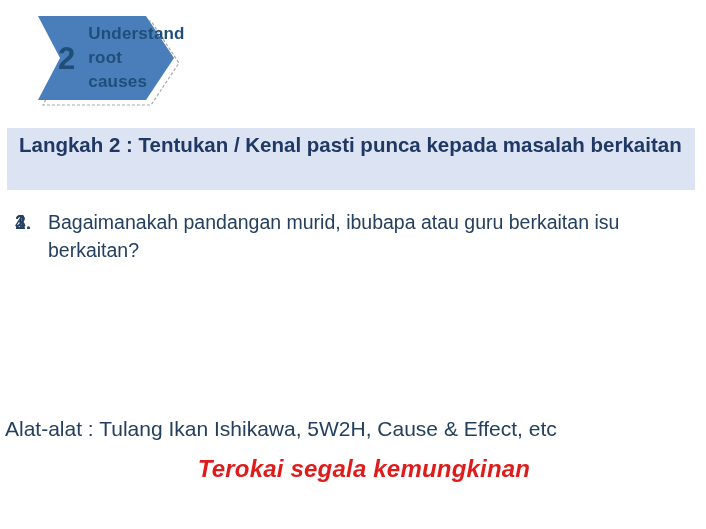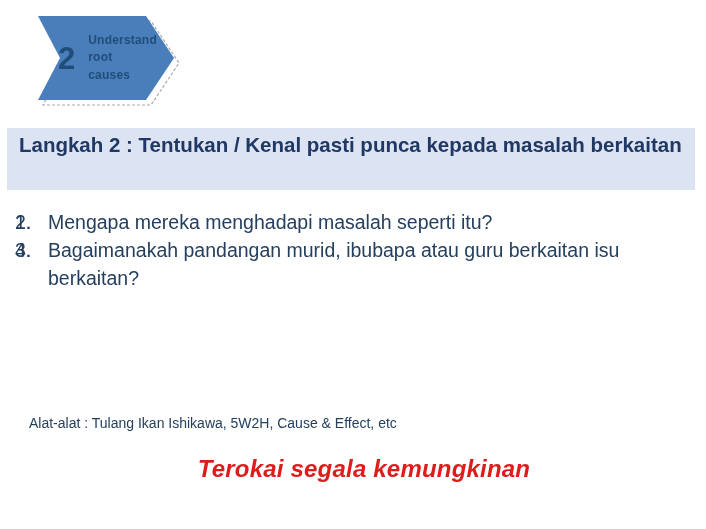--- a/index.html
+++ b/index.html
@@ -46,21 +46,21 @@
   #step-number {
     font-size: 31px;
     font-weight: bold;
     color: #1f4e79;
     line-height: 1;
     letter-spacing: 0;
     margin-right: 13px;
     font-family: "Liberation Sans", sans-serif;
   }
   #step-caption {
-    font-size: 12px;
+    font-size: 17px;
     font-weight: bold;
     color: #1f4e79;
     line-height: 1.42;
     font-family: "Liberation Sans", sans-serif;
     letter-spacing: 0.2px;
     white-space: pre-line;
   }
 
   
   #title-band {
@@ -106,24 +106,24 @@
     top: 0;
     width: 28px;
     text-align: left;
     font-size: 19.5px;
     color: #25405f;
   }
 
   
   #tools-line {
     position: absolute;
-    left: 29px;
+    left: 5px;
     top: 414px;
     width: 670px;
-    font-size: 14px;
+    font-size: 21px;
     color: #25405f;
     font-family: "Liberation Sans", sans-serif;
     line-height: 1.4;
   }
 
   
   #emphasis-line {
     position: absolute;
     left: 0;
     top: 455px;
@@ -156,20 +156,20 @@
 causes</span>
   </div>
 </div>
 
 <div id="title-band">
   <div class="title-text">Langkah 2 : Tentukan / Kenal pasti punca kepada masalah berkaitan</div>
 </div>
 
 <ol id="question-list">
     <li><span class="li-num">1.</span></li>
-    <li><span class="li-num">2.</span><span>Mengapa mereka menghadapi masalah seperti itu?</span></li>
+    <li><span class="li-num">2.</span></li>
     <li><span class="li-num">3.</span></li>
     <li><span class="li-num">4.</span><span>Bagaimanakah pandangan murid, ibubapa atau guru berkaitan isu berkaitan?</span></li>
   </ol>
 
 <div id="tools-line">Alat-alat : Tulang Ikan Ishikawa, 5W2H, Cause &amp; Effect, etc</div>
 
 <div id="emphasis-line">Terokai segala kemungkinan</div>
 
 </body></html>

